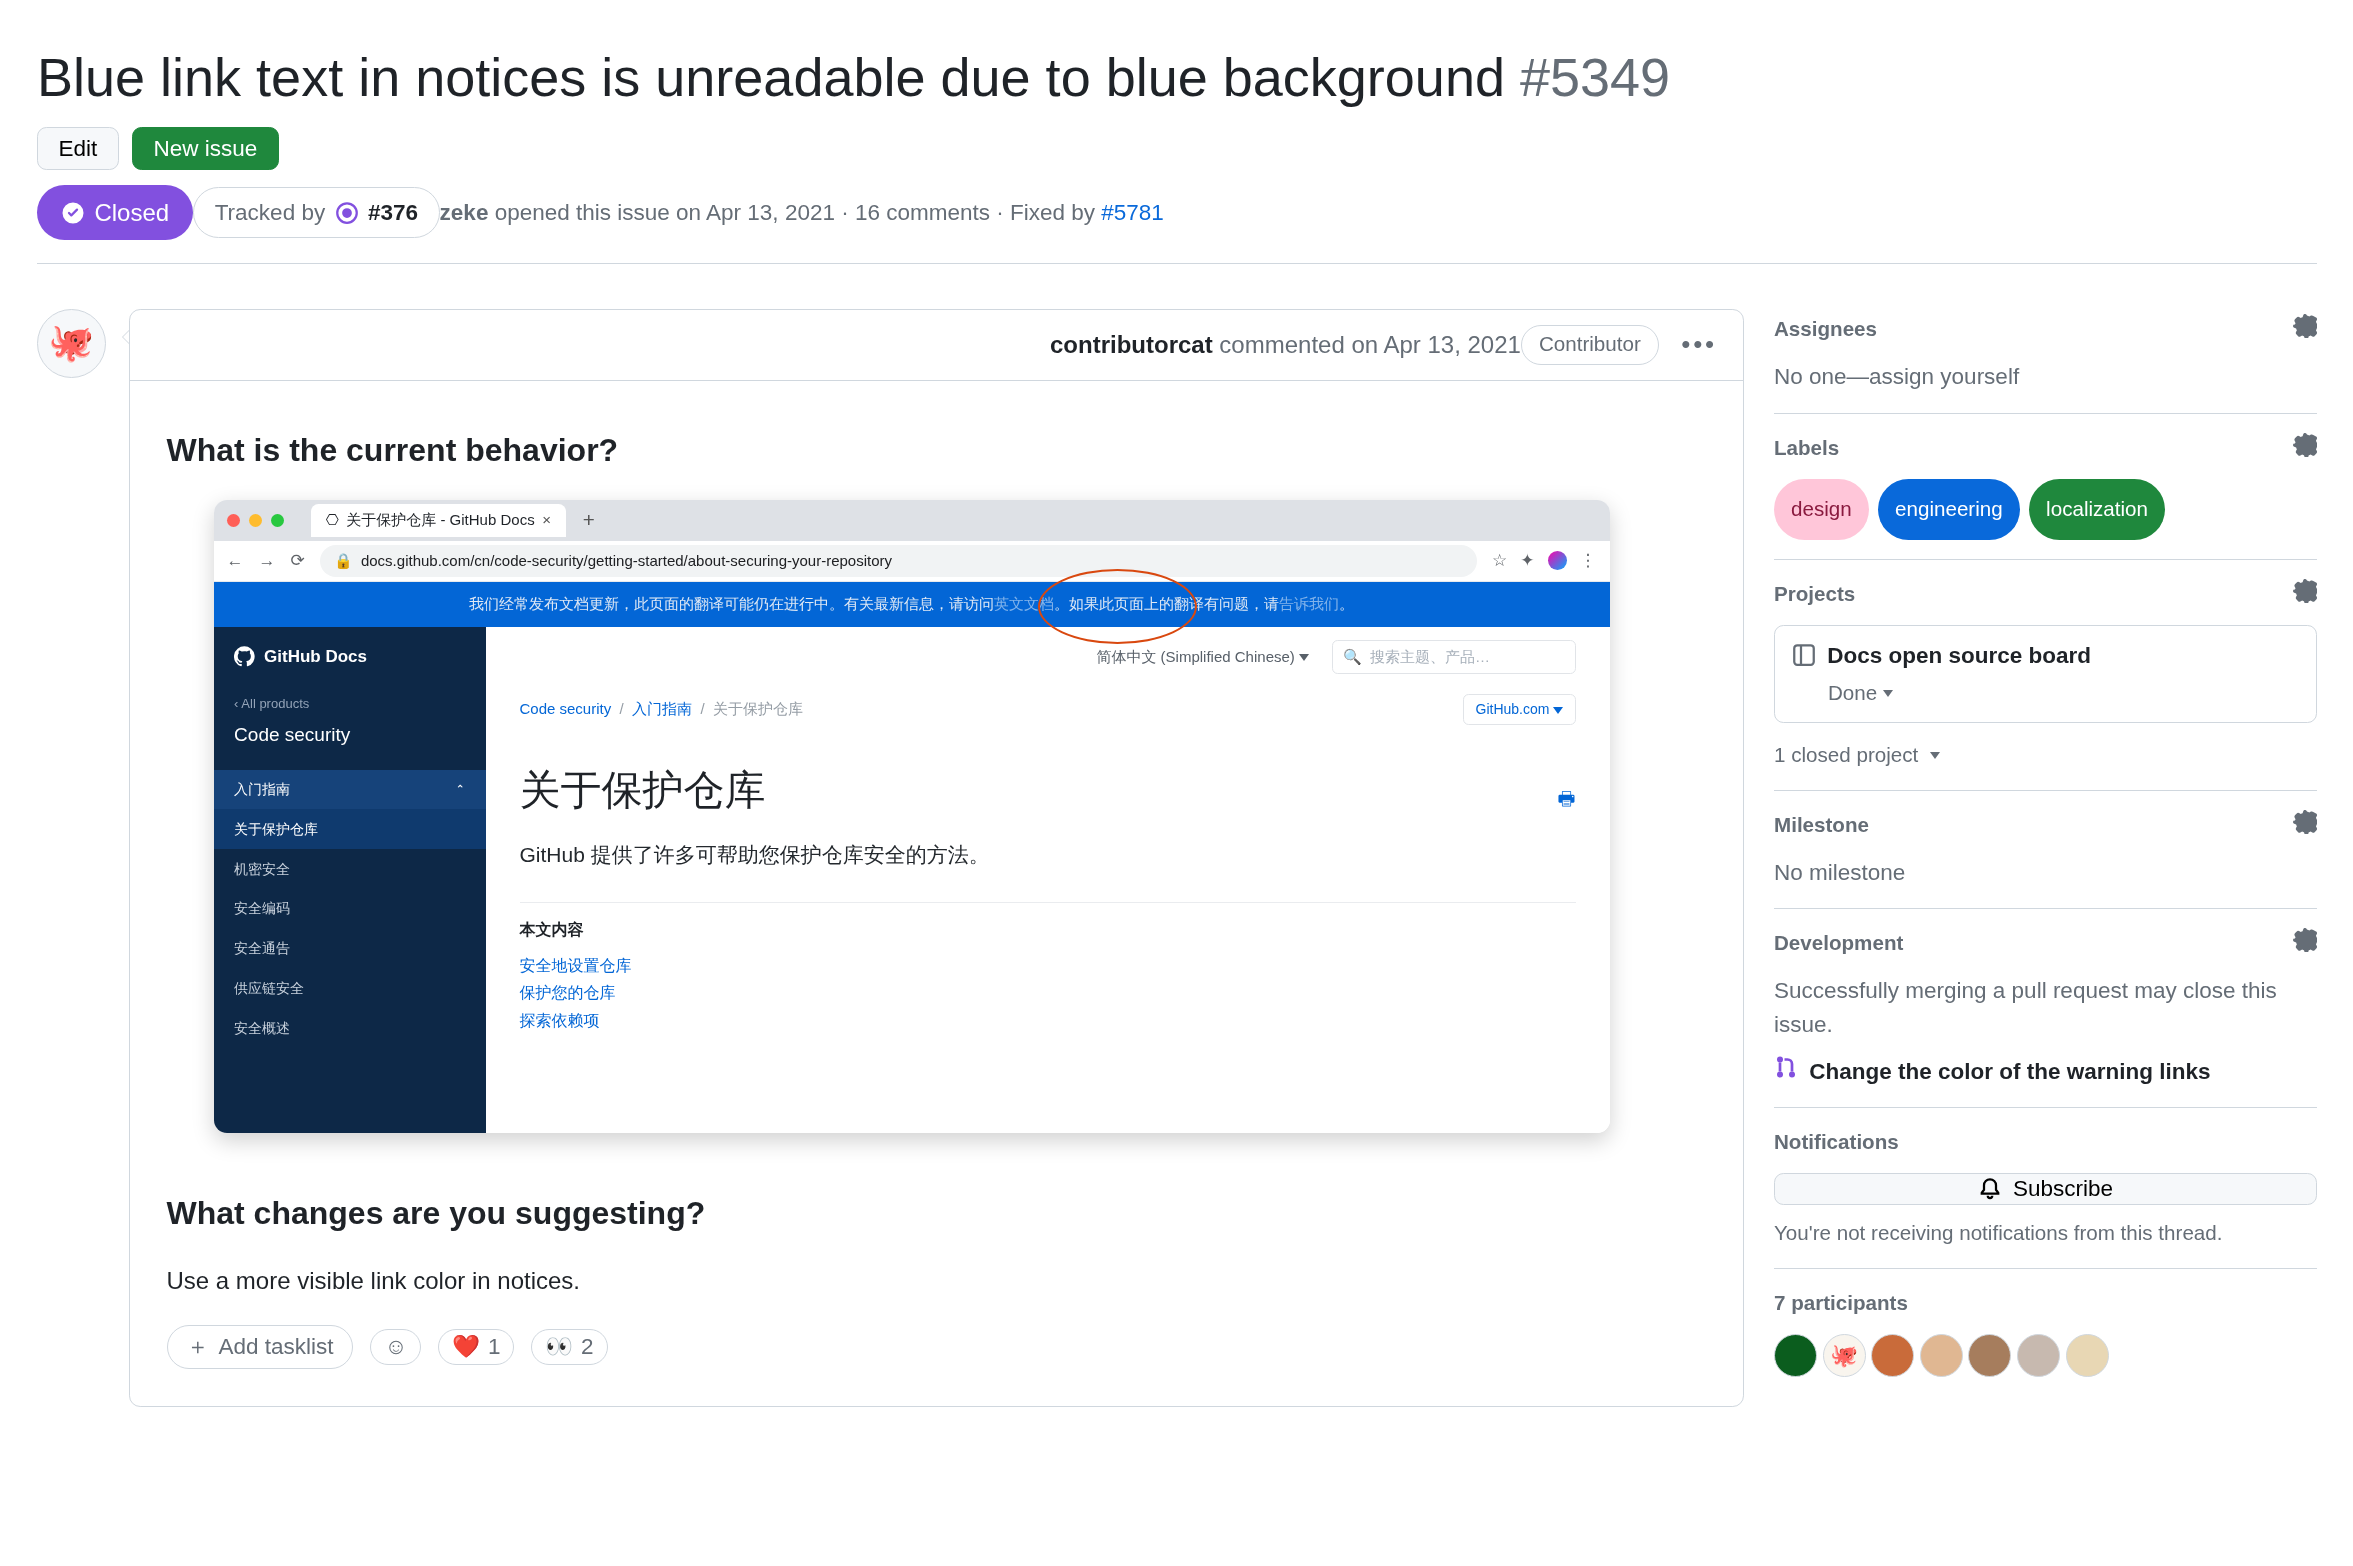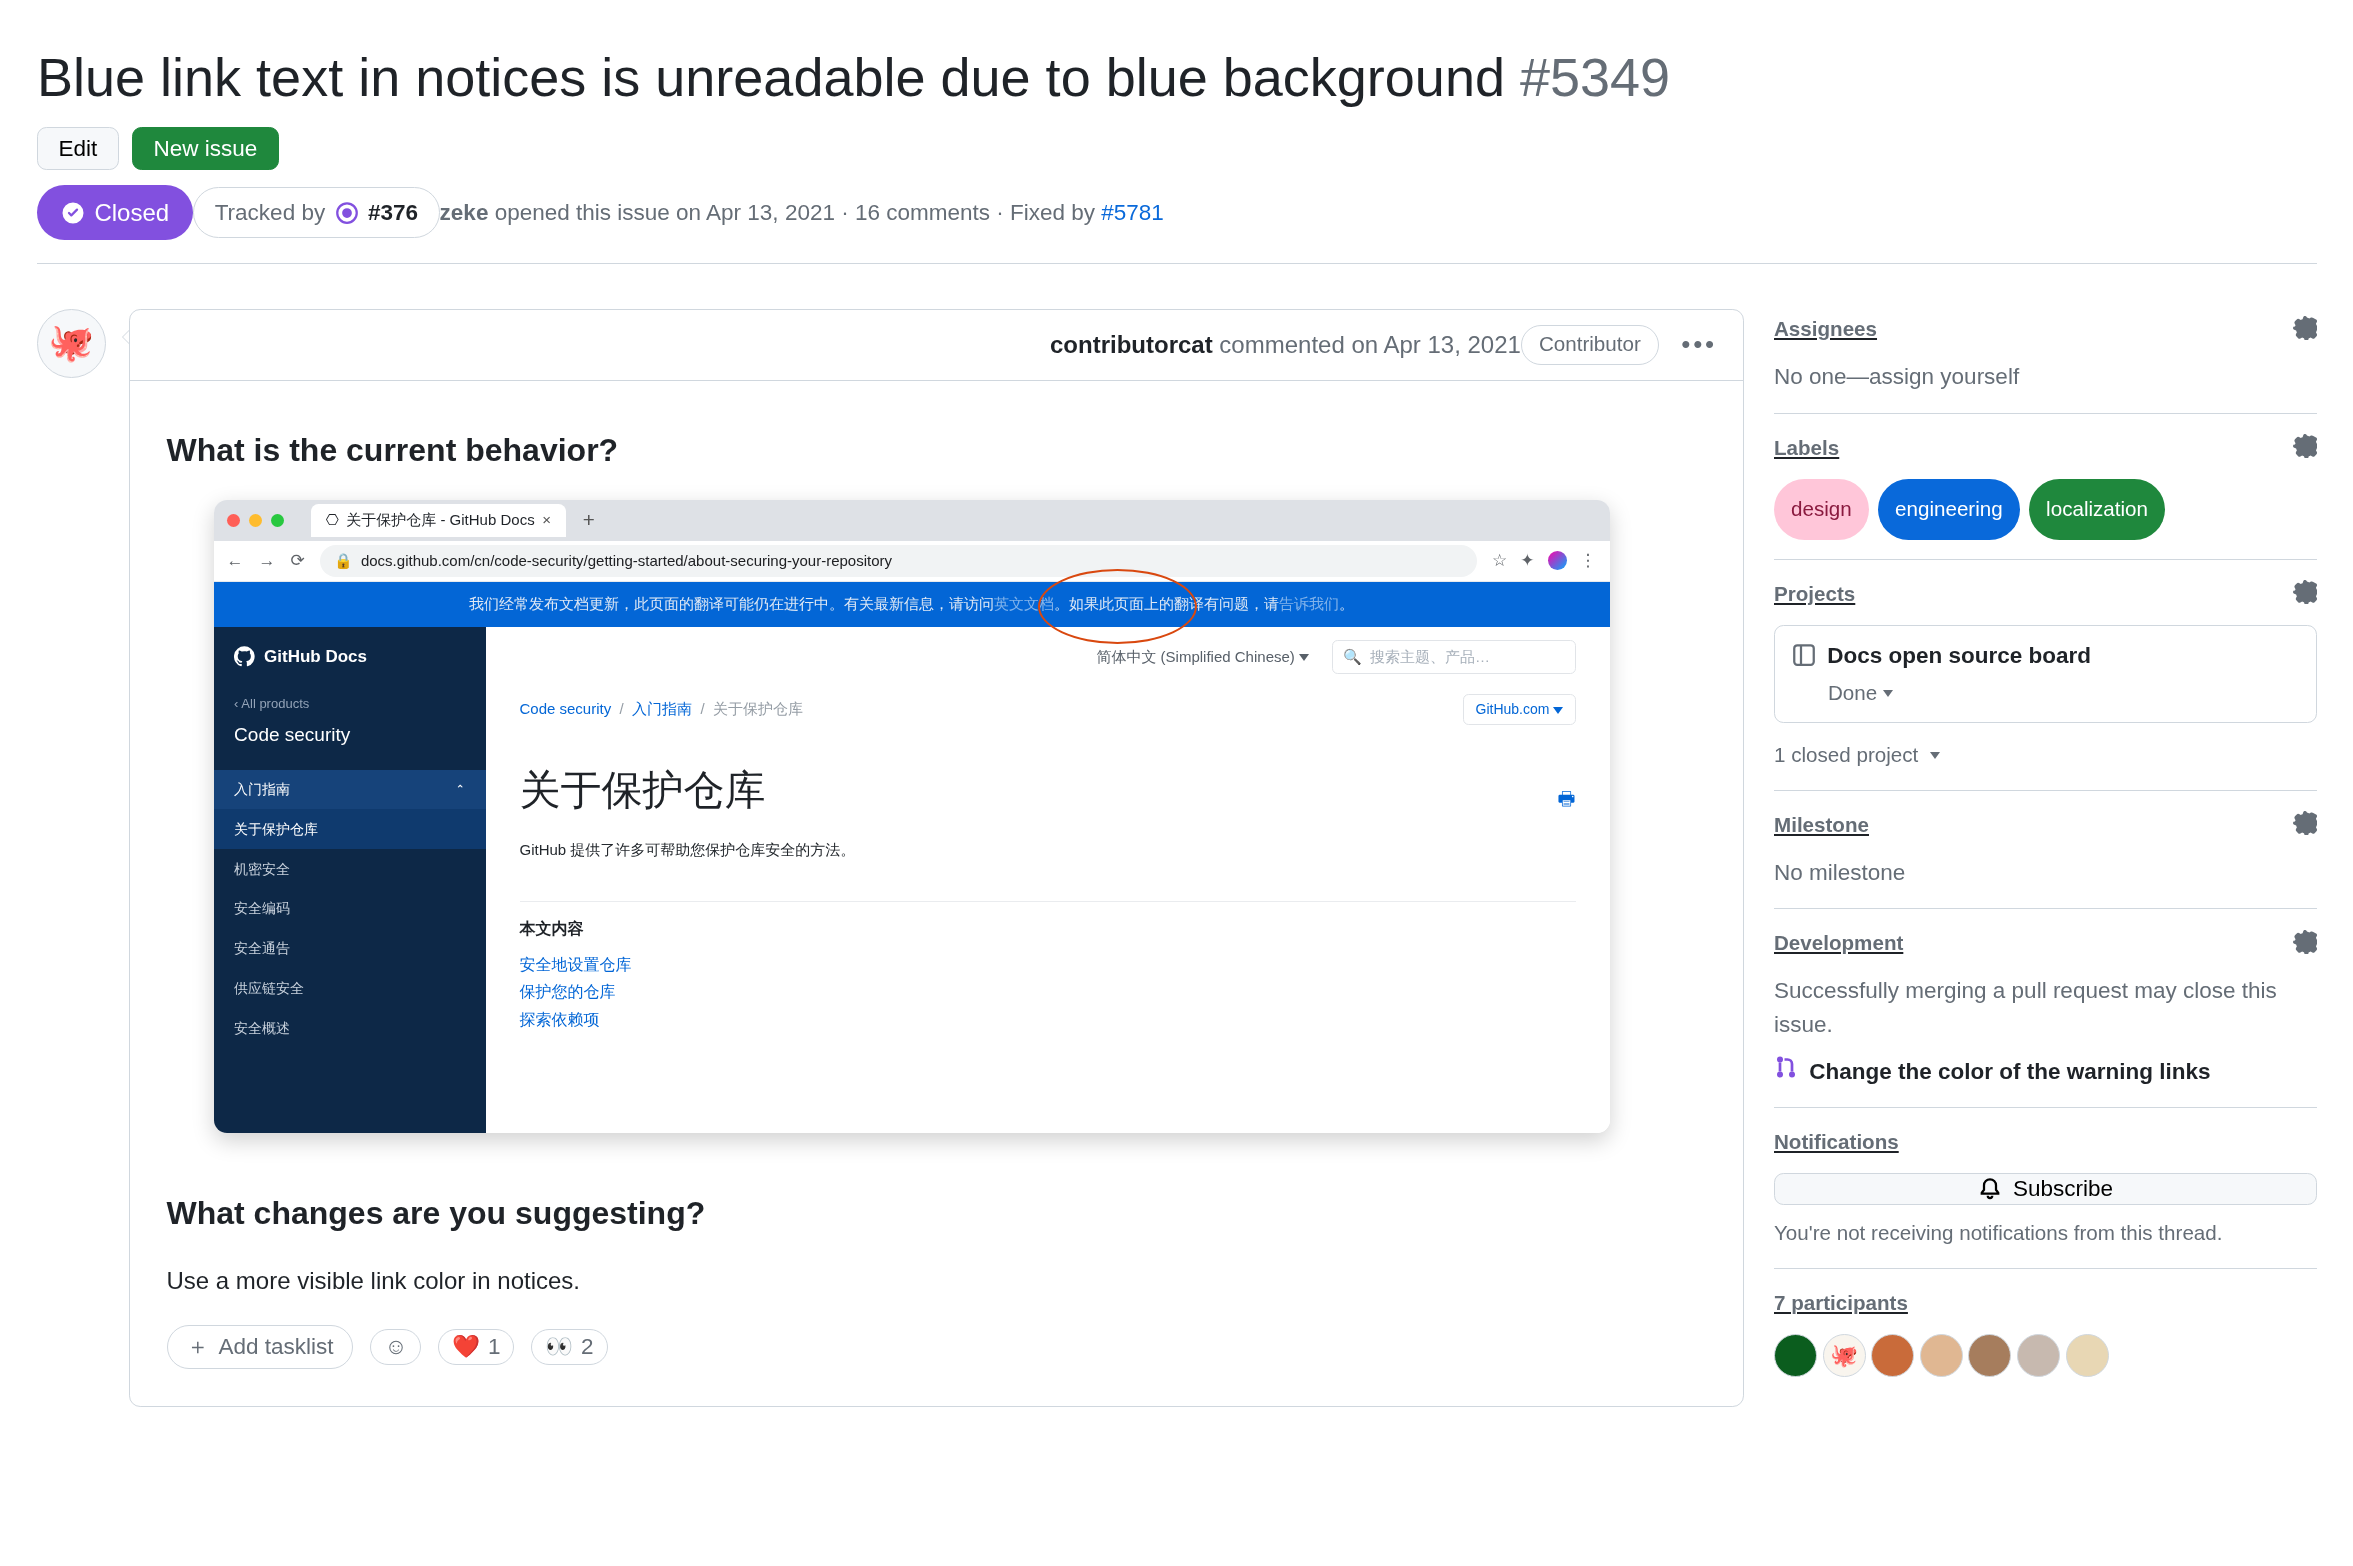--- a/index.html
+++ b/index.html
@@ -131,28 +131,28 @@
   .shot-main { flex: 1; background: #fff; }
   .shot-topbar { display: flex; justify-content: flex-end; align-items: center; gap: 22.5px; padding: 13px 34px 17px; font-size: 15px; color: #586069; }
   .shot-search { display: flex; align-items: center; gap: 7.5px; border: 0.9px solid #e1e4e8; border-radius: 5.6px; padding: 4.7px 11.2px; width: 244px; color: #a7b0ba; }
   .shot-crumb { padding: 3.7px 34px 7.5px; font-size: 15px; color: #959da5; display: flex; justify-content: space-between; align-items: center; }
   .shot-crumb a { color: #0366d6; text-decoration: none; }
   .gh-combtn { border: 0.9px solid #e1e4e8; border-radius: 5.6px; padding: 3.7px 11.2px; font-size: 14px; color: #0366d6; }
   .shot-content { padding: 28px 34px; }
   .shot-h1row { display: flex; justify-content: space-between; align-items: center; }
   .shot-content h2.zh { font-size: 41px; font-weight: 500; margin-bottom: 17px; }
   .print-ico { color: #0366d6; font-size: 19px; }
-  .shot-content p.zh { font-size: 15px; color: #24292e; margin-bottom: 40px; }
+  .shot-content p.zh { font-size: 21px; color: #24292e; margin-bottom: 32px; }
   .toc-t { font-weight: 600; font-size: 16px; margin-bottom: 9.4px; border-top: 0.9px solid #eaecef; padding-top: 15px; }
   .toc a { display: block; color: #0366d6; text-decoration: none; font-size: 16px; padding: 1.9px 0; }
 
   
   .side-sec { padding: 19px 0; border-bottom: 0.9px solid #d0d7de; }
   .side-sec:first-child { padding-top: 5.6px; }
-  .side-hd { display: flex; justify-content: space-between; align-items: flex-end; margin-bottom: 15px; text-decoration: underline; }
+  .side-hd { display: flex; justify-content: space-between; align-items: flex-start; margin-bottom: 15px; }
   .side-hd h4 { font-size: 20.6px; font-weight: 600; color: #656d76; }
   .gear { color: #656d76; cursor: pointer; }
   .gear svg { width: 24px; height: 24px; }
   .side-body { font-size: 22.5px; color: #656d76; }
   .side-body a { color: #656d76; text-decoration: none; }
 
   .labels-row { display: flex; gap: 9.4px; flex-wrap: wrap; }
   .label-pill { border-radius: 936px; padding: 15px 17px; font-size: 20.6px; font-weight: 500; }
   .lp-design { background: #ffc6d9; color: #8a1a3f; }
   .lp-eng { background: #0969da; color: #fff; }

